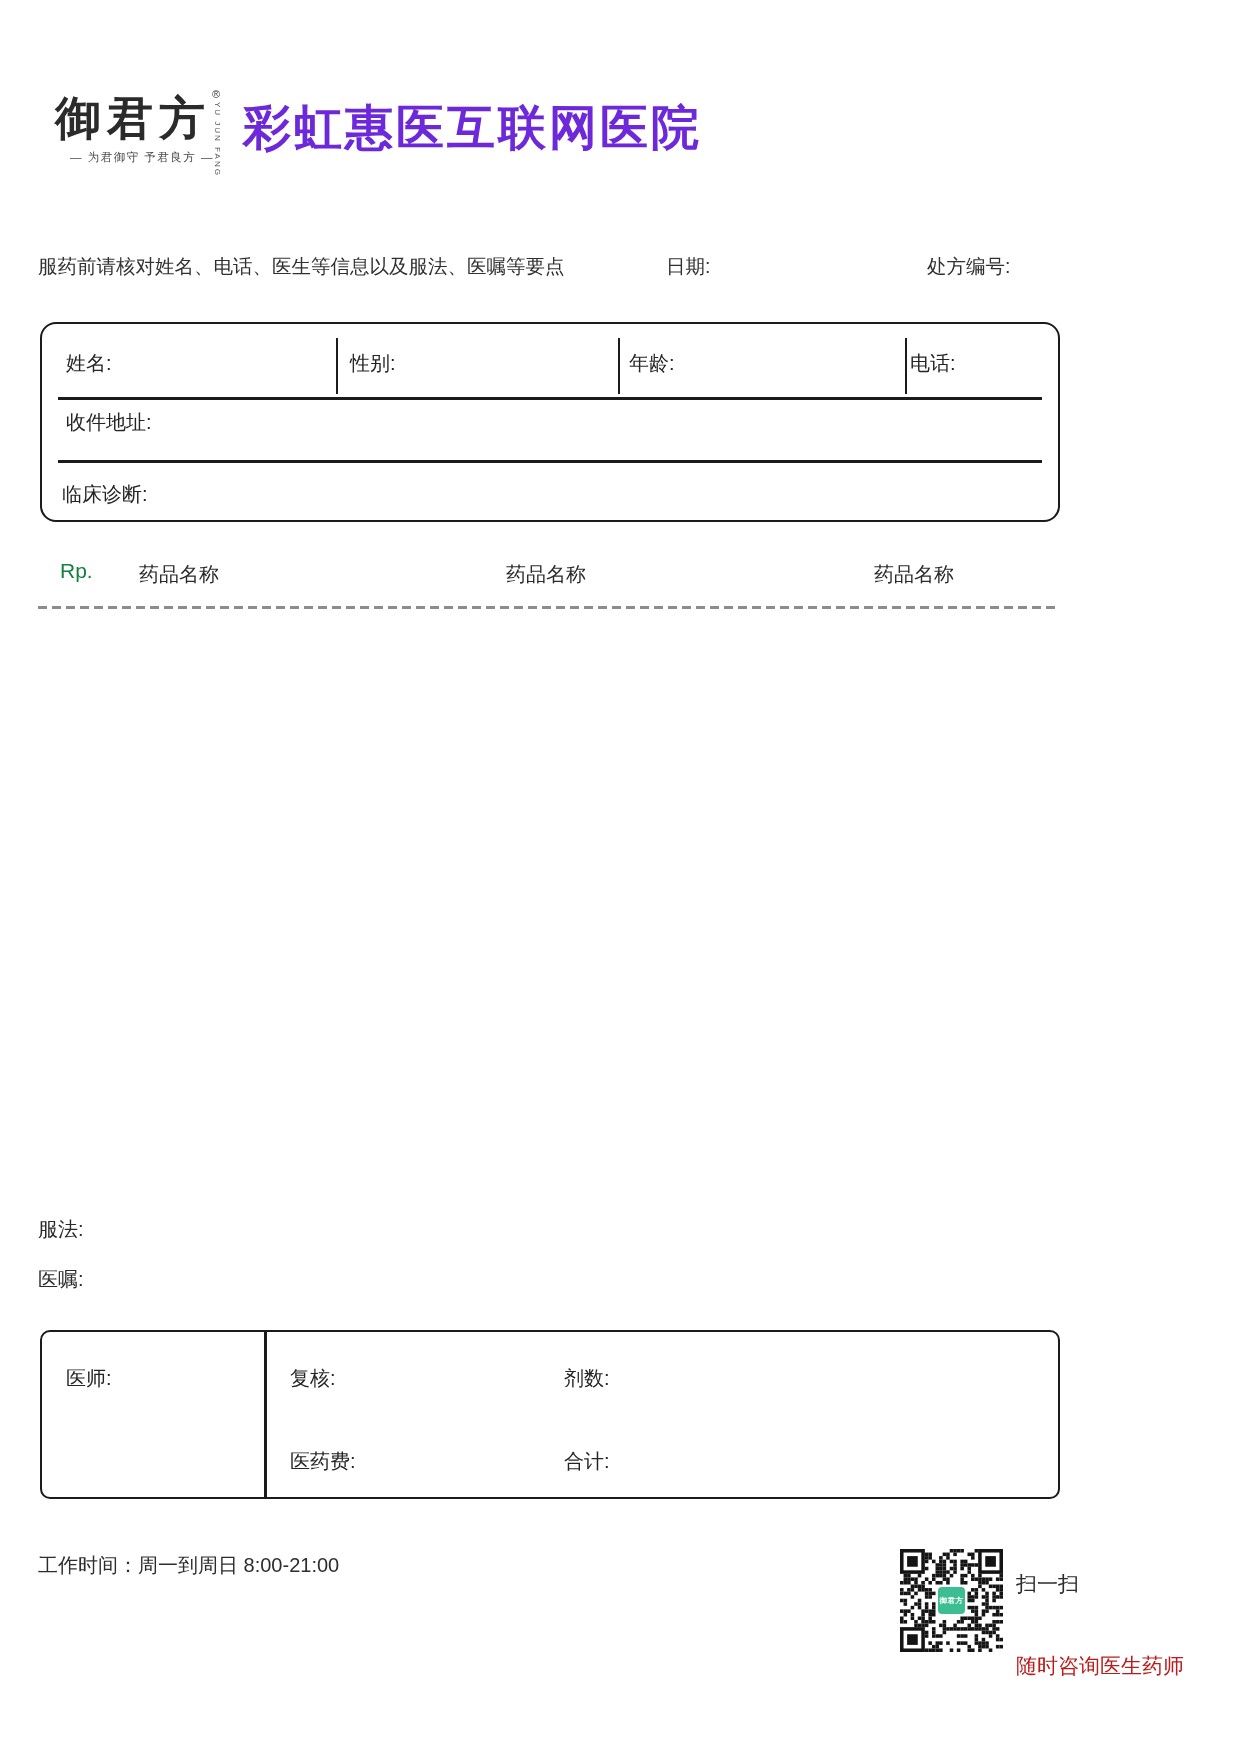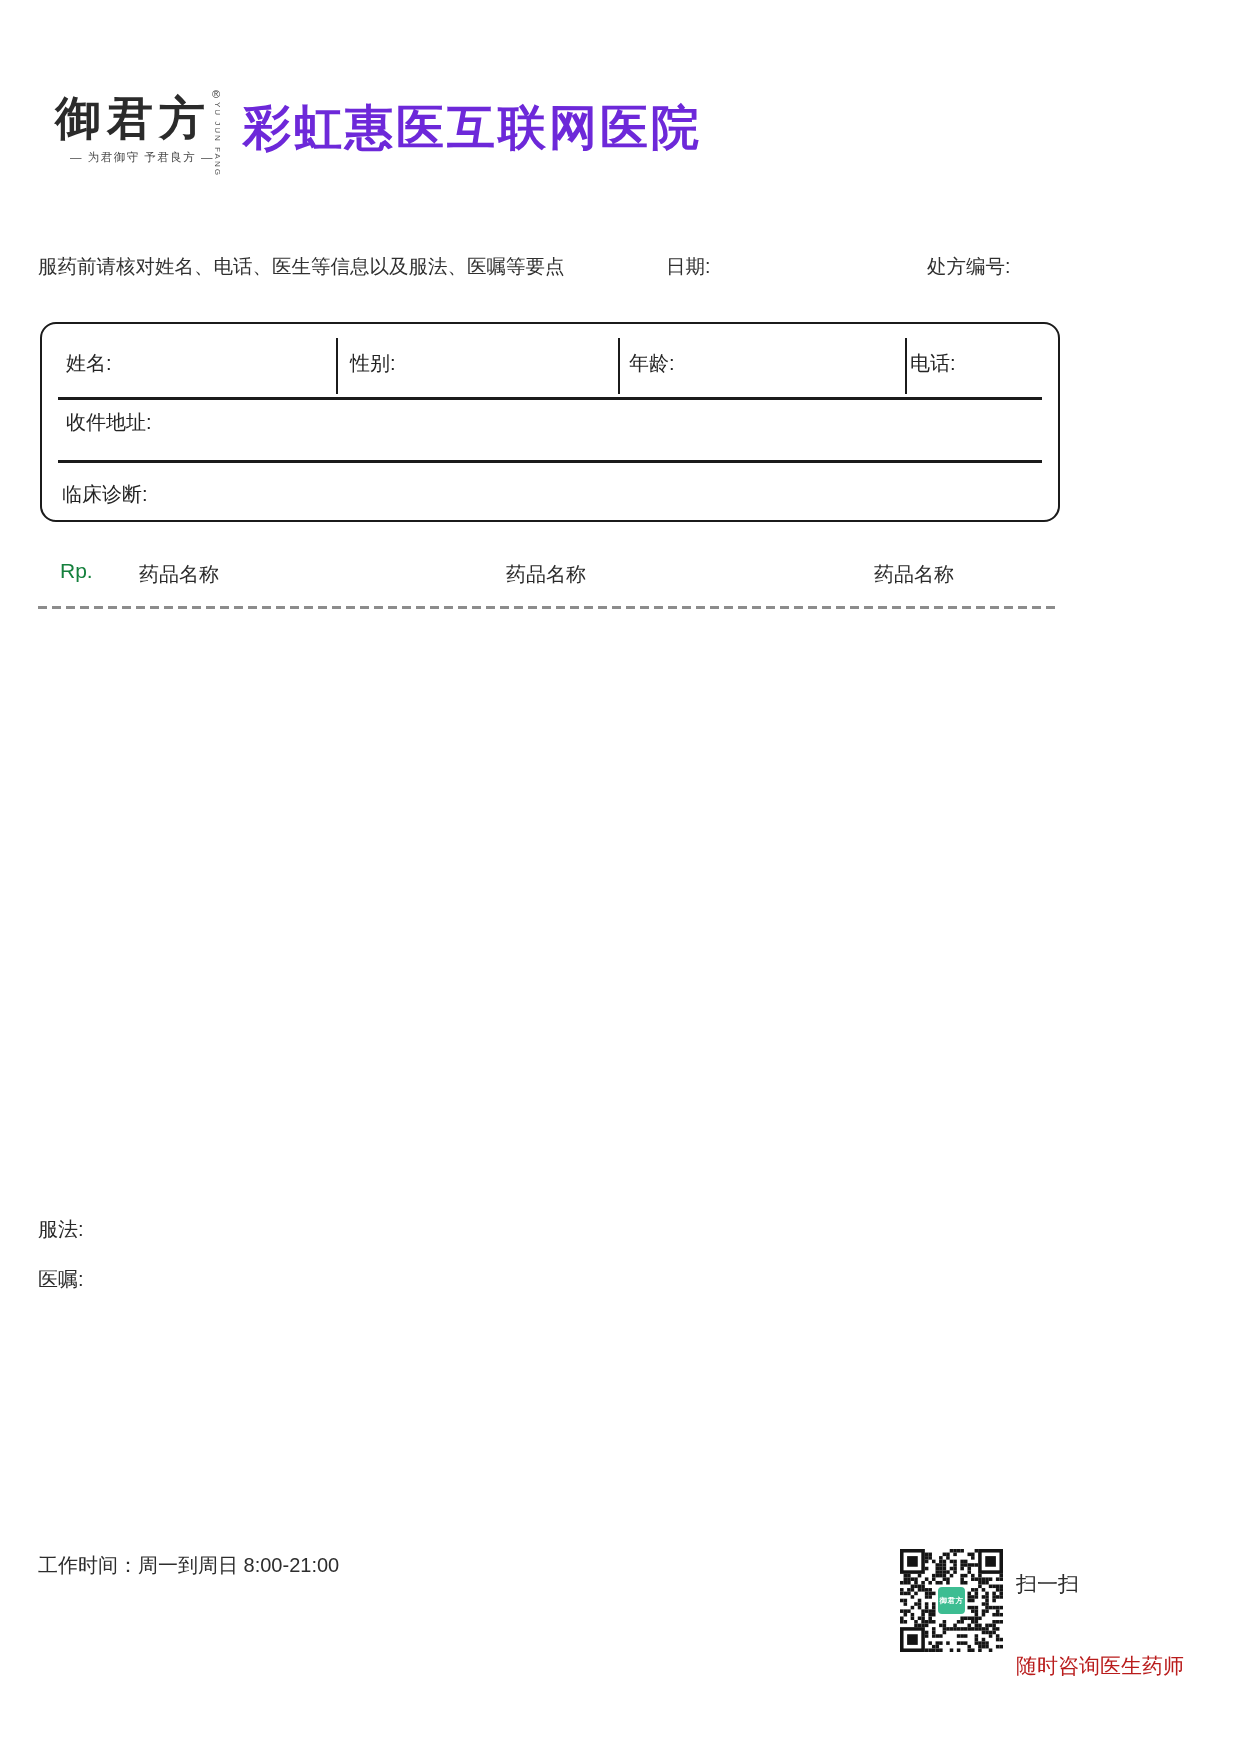--- a/index.html
+++ b/index.html
@@ -115,20 +115,28 @@
 
   <div class="abs rp-label">Rp.</div>
   <div class="drug-col" style="left:139px;">药品名称</div>
   <div class="drug-col" style="left:506px;">药品名称</div>
   <div class="drug-col" style="left:874px;">药品名称</div>
   <div class="abs dashed-divider"></div>
 
   <div class="abs usage-label">服法:</div>
   <div class="abs advice-label">医嘱:</div>
 
+  <div class="abs sign-box">
+    <div class="sign-vdiv"></div>
+    <div class="sbox-label" style="left:24px;top:33px;">医师:</div>
+    <div class="sbox-label" style="left:248px;top:33px;">复核:</div>
+    <div class="sbox-label" style="left:522px;top:33px;">剂数:</div>
+    <div class="sbox-label" style="left:248px;top:116px;">医药费:</div>
+    <div class="sbox-label" style="left:522px;top:116px;">合计:</div>
+  </div>
 
   <div class="abs work-hours">工作时间：周一到周日 8:00-21:00</div>
 
   <div class="abs qr-wrap">
     <svg id="qr-svg" width="103" height="103" viewBox="0 0 103 103">
         <rect x="49.72" y="0.00" width="3.55" height="3.55" fill="#141414"></rect>
         <rect x="53.28" y="0.00" width="3.55" height="3.55" fill="#141414"></rect>
         <rect x="56.83" y="0.00" width="3.55" height="3.55" fill="#141414"></rect>
         <rect x="60.38" y="0.00" width="3.55" height="3.55" fill="#141414"></rect>
         <rect x="74.59" y="0.00" width="3.55" height="3.55" fill="#141414"></rect>

